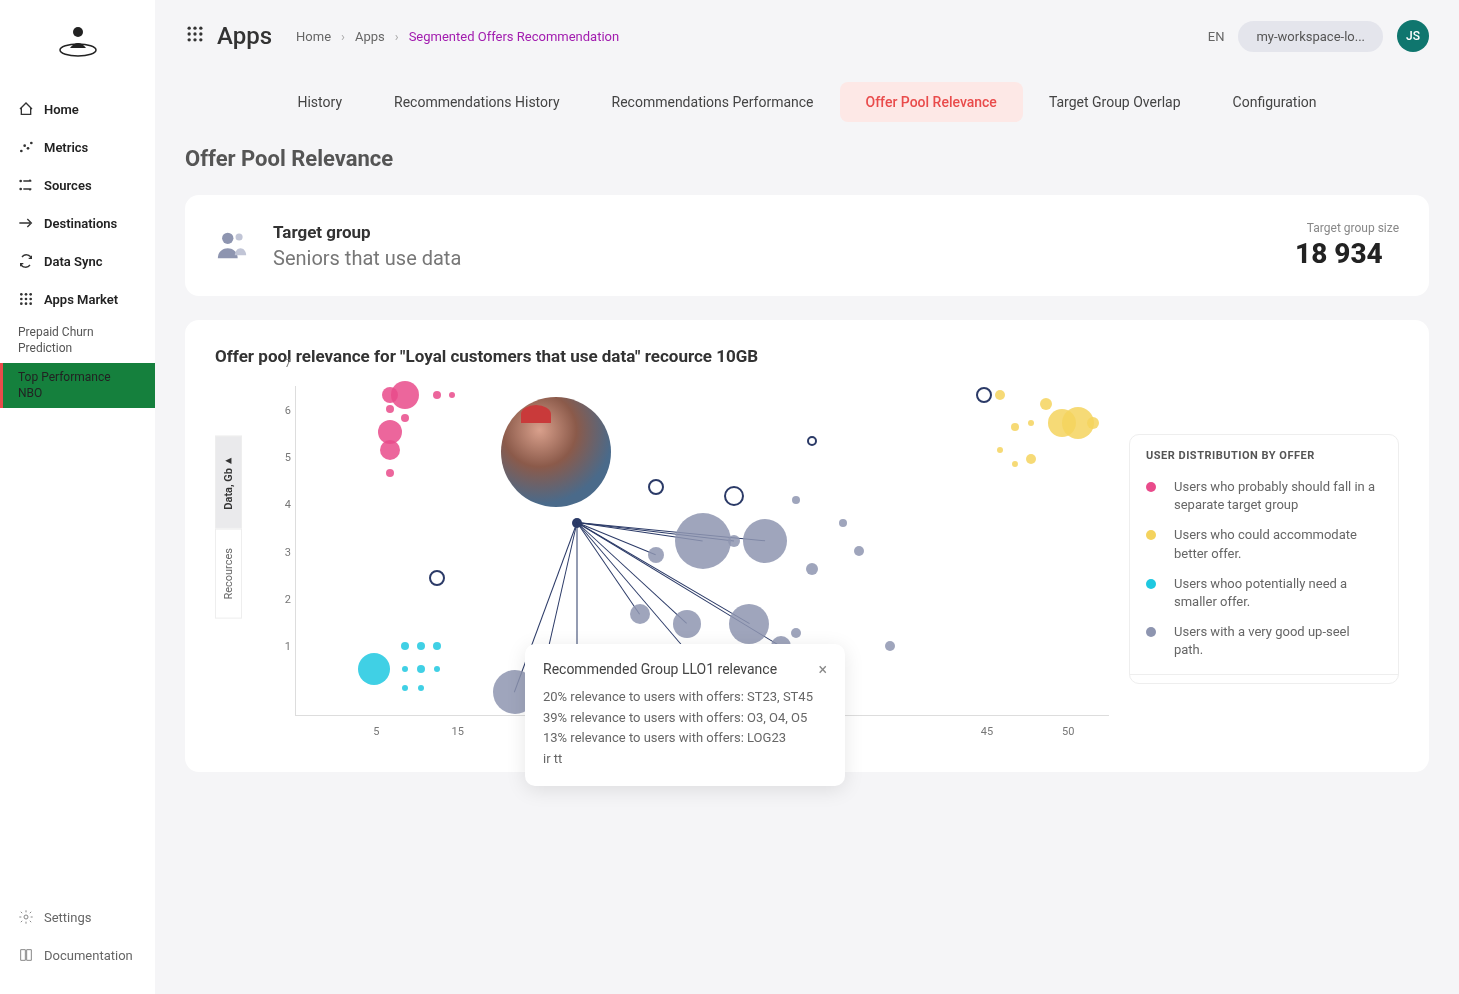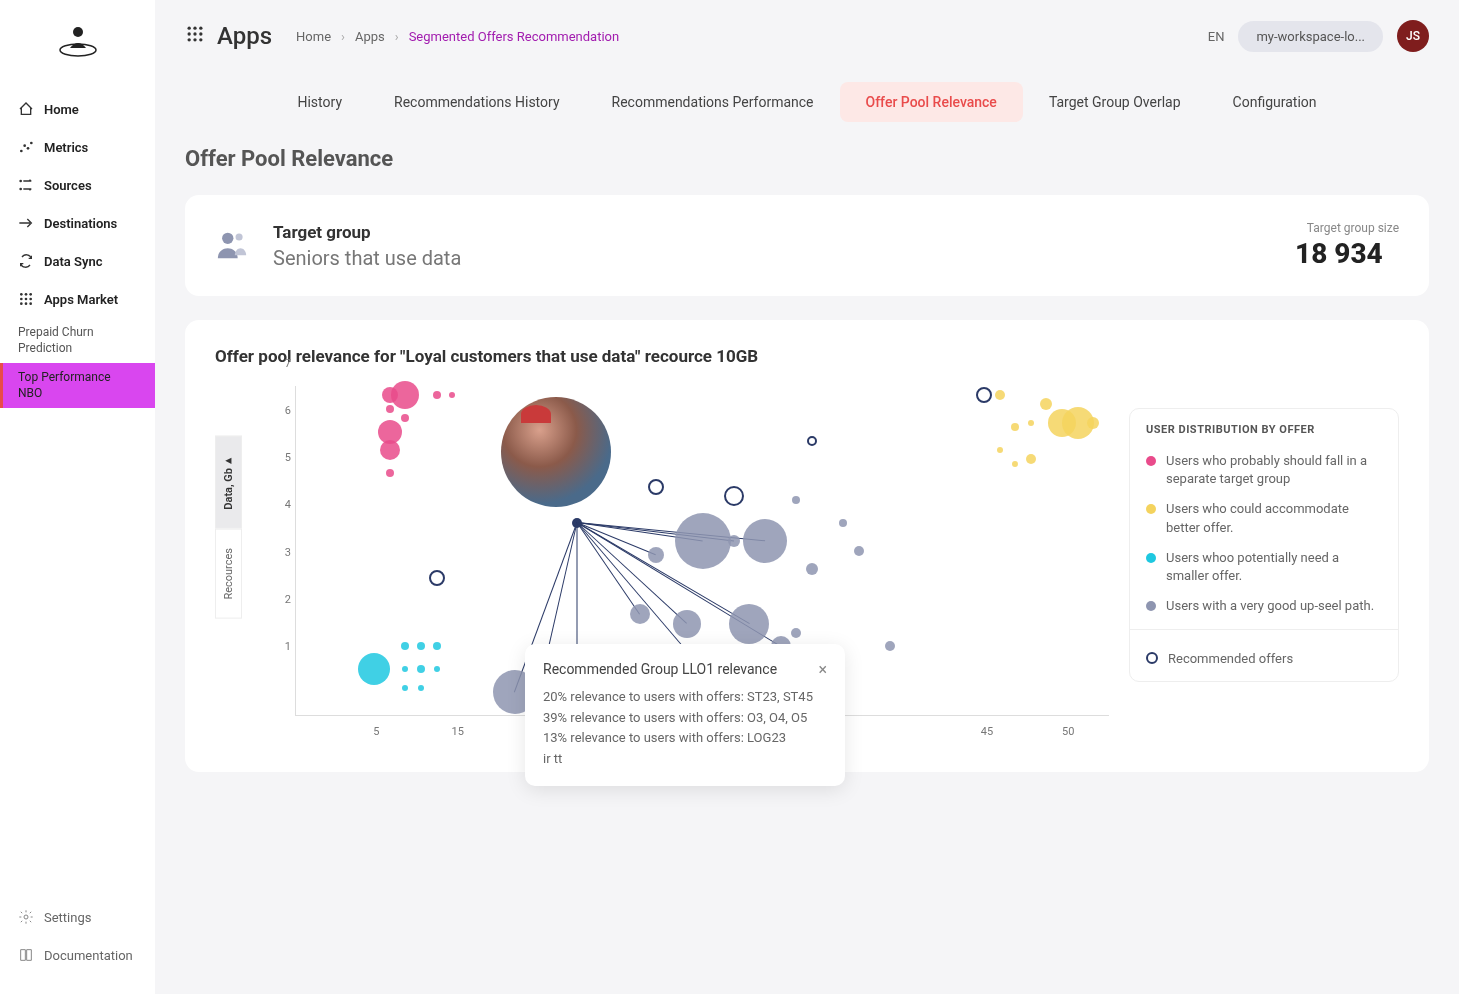--- a/index.html
+++ b/index.html
@@ -5,34 +5,34 @@
 * { margin: 0; padding: 0; box-sizing: border-box; }
 body { font-family: -apple-system, BlinkMacSystemFont, "Segoe UI", Roboto, sans-serif; background: #f5f5f7; color: #333; }
 .app { display: flex; min-height: 100vh; }
 .sidebar { width: 155px; background: #fff; display: flex; flex-direction: column; padding: 20px 0; }
 .logo { display: flex; justify-content: center; margin-bottom: 30px; }
 .logo svg { width: 40px; height: 40px; }
 .nav { flex: 1; }
 .nav-item { display: flex; align-items: center; padding: 11px 18px; font-size: 13px; font-weight: 600; color: #222; cursor: pointer; gap: 10px; }
 .nav-item .icon { width: 16px; height: 16px; display: flex; align-items: center; justify-content: center; }
 .sub-item { padding: 7px 18px; font-size: 12px; color: #555; cursor: pointer; line-height: 1.3; }
-.sub-item.active { background: #d946ef; border-left: 3px solid #e94b4b; padding-left: 15px; color: #222; }
+.sub-item.active { background: #15803d; border-left: 3px solid #e94b4b; padding-left: 15px; color: #222; }
 .nav-bottom { margin-top: auto; }
 .nav-bottom .nav-item { font-weight: 400; color: #666; }
 .main { flex: 1; padding: 20px 30px 30px 30px; }
 .topbar { display: flex; align-items: center; margin-bottom: 30px; }
 .apps-icon { margin-right: 12px; }
 .page-title-main { font-size: 24px; font-weight: 500; margin-right: 24px; }
 .breadcrumb { display: flex; align-items: center; gap: 10px; font-size: 13px; color: #666; }
 .breadcrumb .sep { color: #aaa; }
 .breadcrumb .current { color: #a21caf; }
 .topbar-right { margin-left: auto; display: flex; align-items: center; gap: 14px; }
 .lang { font-size: 13px; color: #666; }
 .workspace-pill { background: #e4e5ec; border-radius: 18px; padding: 8px 18px; font-size: 13px; color: #555; }
-.avatar { width: 32px; height: 32px; border-radius: 50%; background: #7f1d1d; color: #fff; display: flex; align-items: center; justify-content: center; font-size: 12px; font-weight: 500; }
+.avatar { width: 32px; height: 32px; border-radius: 50%; background: #0f766e; color: #fff; display: flex; align-items: center; justify-content: center; font-size: 12px; font-weight: 500; }
 .tabs { display: flex; justify-content: center; gap: 0; margin-bottom: 24px; }
 .tab { padding: 12px 26px; font-size: 14px; color: #444; cursor: pointer; border-radius: 8px; }
 .tab.active { background: #fde8e6; color: #e94b4b; font-weight: 500; }
 .section-title { font-size: 22px; color: #555; margin-bottom: 24px; }
 .card { background: #fff; border-radius: 14px; padding: 26px 30px; margin-bottom: 24px; }
 .target-card { display: flex; align-items: center; }
 .target-icon { margin-right: 24px; }
 .target-info h3 { font-size: 17px; font-weight: 700; margin-bottom: 4px; }
 .target-info p { font-size: 20px; color: #777; }
 .target-size { margin-left: auto; text-align: center; }
@@ -53,23 +53,23 @@
 .bubble { position: absolute; border-radius: 50%; transform: translate(-50%, 50%); }
 .ring { position: absolute; border-radius: 50%; border: 2px solid #2b3a67; background: transparent; transform: translate(-50%, 50%); }
 .line { position: absolute; background: #2b3a67; height: 1px; transform-origin: 0 50%; }
 .avatar-img { position: absolute; width: 110px; height: 110px; border-radius: 50%; background: radial-gradient(circle at 35% 30%, #d9a08c 0%, #8b5a4a 35%, #4a6a8a 70%); transform: translate(-50%, -50%); overflow: hidden; }
 .avatar-img::after { content: ''; position: absolute; top: 8px; left: 20px; width: 30px; height: 18px; background: #c93a3a; border-radius: 50% 50% 0 0; }
 .tooltip { position: absolute; background: #fff; border-radius: 10px; box-shadow: 0 4px 20px rgba(0,0,0,0.1); padding: 16px 18px; width: 320px; z-index: 10; }
 .tooltip-head { display: flex; justify-content: space-between; align-items: center; margin-bottom: 8px; }
 .tooltip-title { font-size: 14px; color: #444; }
 .tooltip-close { font-size: 16px; color: #888; cursor: pointer; }
 .tooltip-line { font-size: 13px; color: #666; line-height: 1.6; }
-.legend { width: 270px; border: 1px solid #eee; border-radius: 10px; align-self: flex-start; margin-top: 22px; }
+.legend { width: 270px; border: 1px solid #eee; border-radius: 10px; align-self: flex-start; margin-top: 48px; }
 .legend-header { font-size: 11px; font-weight: 700; letter-spacing: 0.5px; color: #555; padding: 14px 16px 10px; }
-.legend-item { display: flex; gap: 10px; padding: 6px 16px; font-size: 13px; color: #666; align-items: flex-start; line-height: 1.4; }
+.legend-item { display: flex; gap: 18px; padding: 6px 16px; font-size: 13px; color: #666; align-items: flex-start; line-height: 1.4; }
 .legend-dot { width: 10px; height: 10px; border-radius: 50%; flex-shrink: 0; margin-top: 4px; }
 .legend-ring { width: 12px; height: 12px; border-radius: 50%; border: 2px solid #2b3a67; flex-shrink: 0; margin-top: 2px; }
 .legend-divider { border-top: 1px solid #eee; margin: 8px 0; }
 .legend-footer { padding: 12px 16px; }
 </style>
 </head>
 <body>
 
 <div class="app">
   <aside class="sidebar">
@@ -353,21 +353,17 @@
               <div class="legend-item">
                 <span class="legend-dot" style="background:#1ec8e0"></span>
                 <span>Users whoo potentially need a smaller offer.</span>
               </div>
               <div class="legend-item">
                 <span class="legend-dot" style="background:#8e95b0"></span>
                 <span>Users with a very good up-seel path.</span>
               </div>
             </div>
           <div class="legend-divider"></div>
-          <div class="legend-item legend-footer">
-            <span class="legend-ring"></span>
-            <span>Recommended offers</span>
-          </div>
         </div>
       </div>
     </div>
   </main>
 </div>
 
 </body></html>

